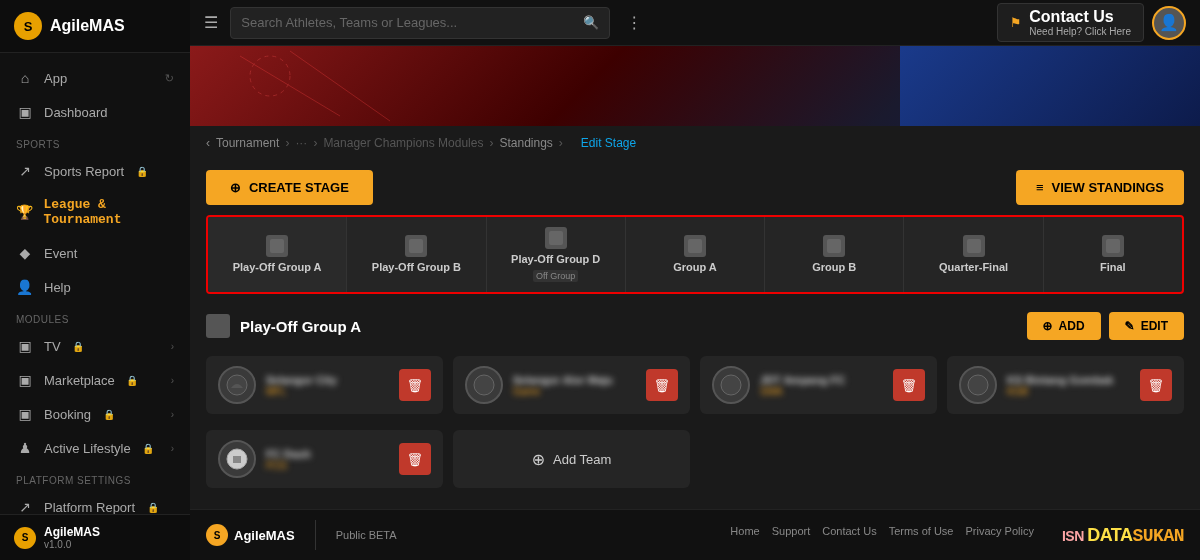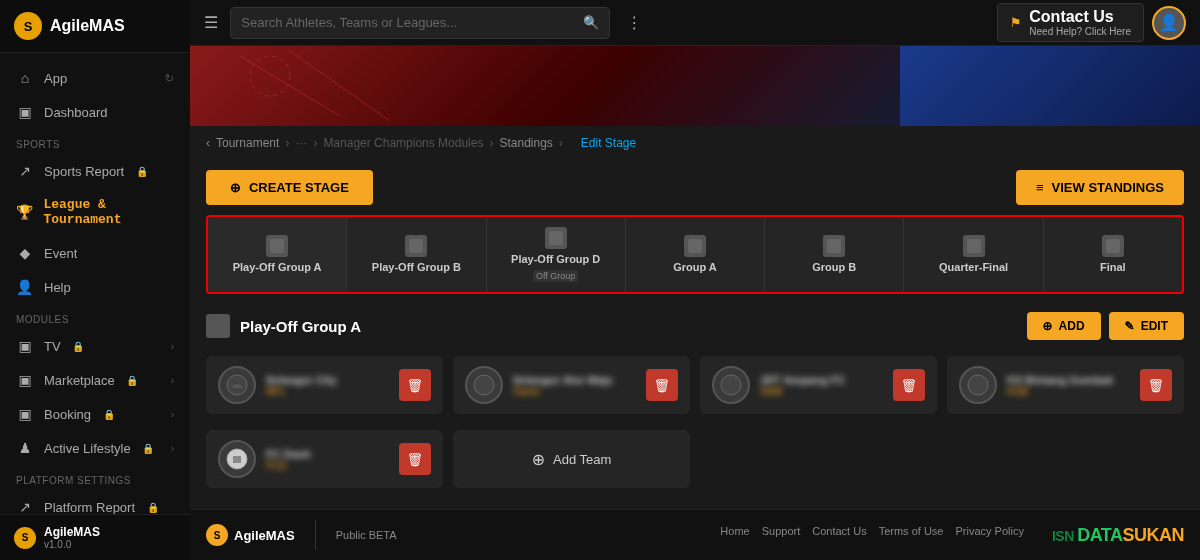--- a/index.html
+++ b/index.html
@@ -409,17 +409,17 @@
       <div class="footer-divider"></div>
       <span style="font-size:11px;color:#888;">Public BETA</span>
     </div>
     <div class="footer-links">
       <span>Home</span>
       <span>Support</span>
       <span>Contact Us</span>
       <span>Terms of Use</span>
       <span>Privacy Policy</span>
       <span class="footer-datasukan">
-        <span style="color:#15803d;font-size:14px;font-weight:900;">ISN </span><span style="color:#22c55e;">DATA</span><span style="color:#f5a623;">SUKAN</span>
+        <span style="color:#fca5a5;font-size:14px;font-weight:900;">ISN </span><span style="color:#fde047;">DATA</span><span style="color:#f5a623;font-family:Liberation Mono, monospace;">SUKAN</span>
       </span>
     </div>
   </div>
 </div>
 
 </body></html>

